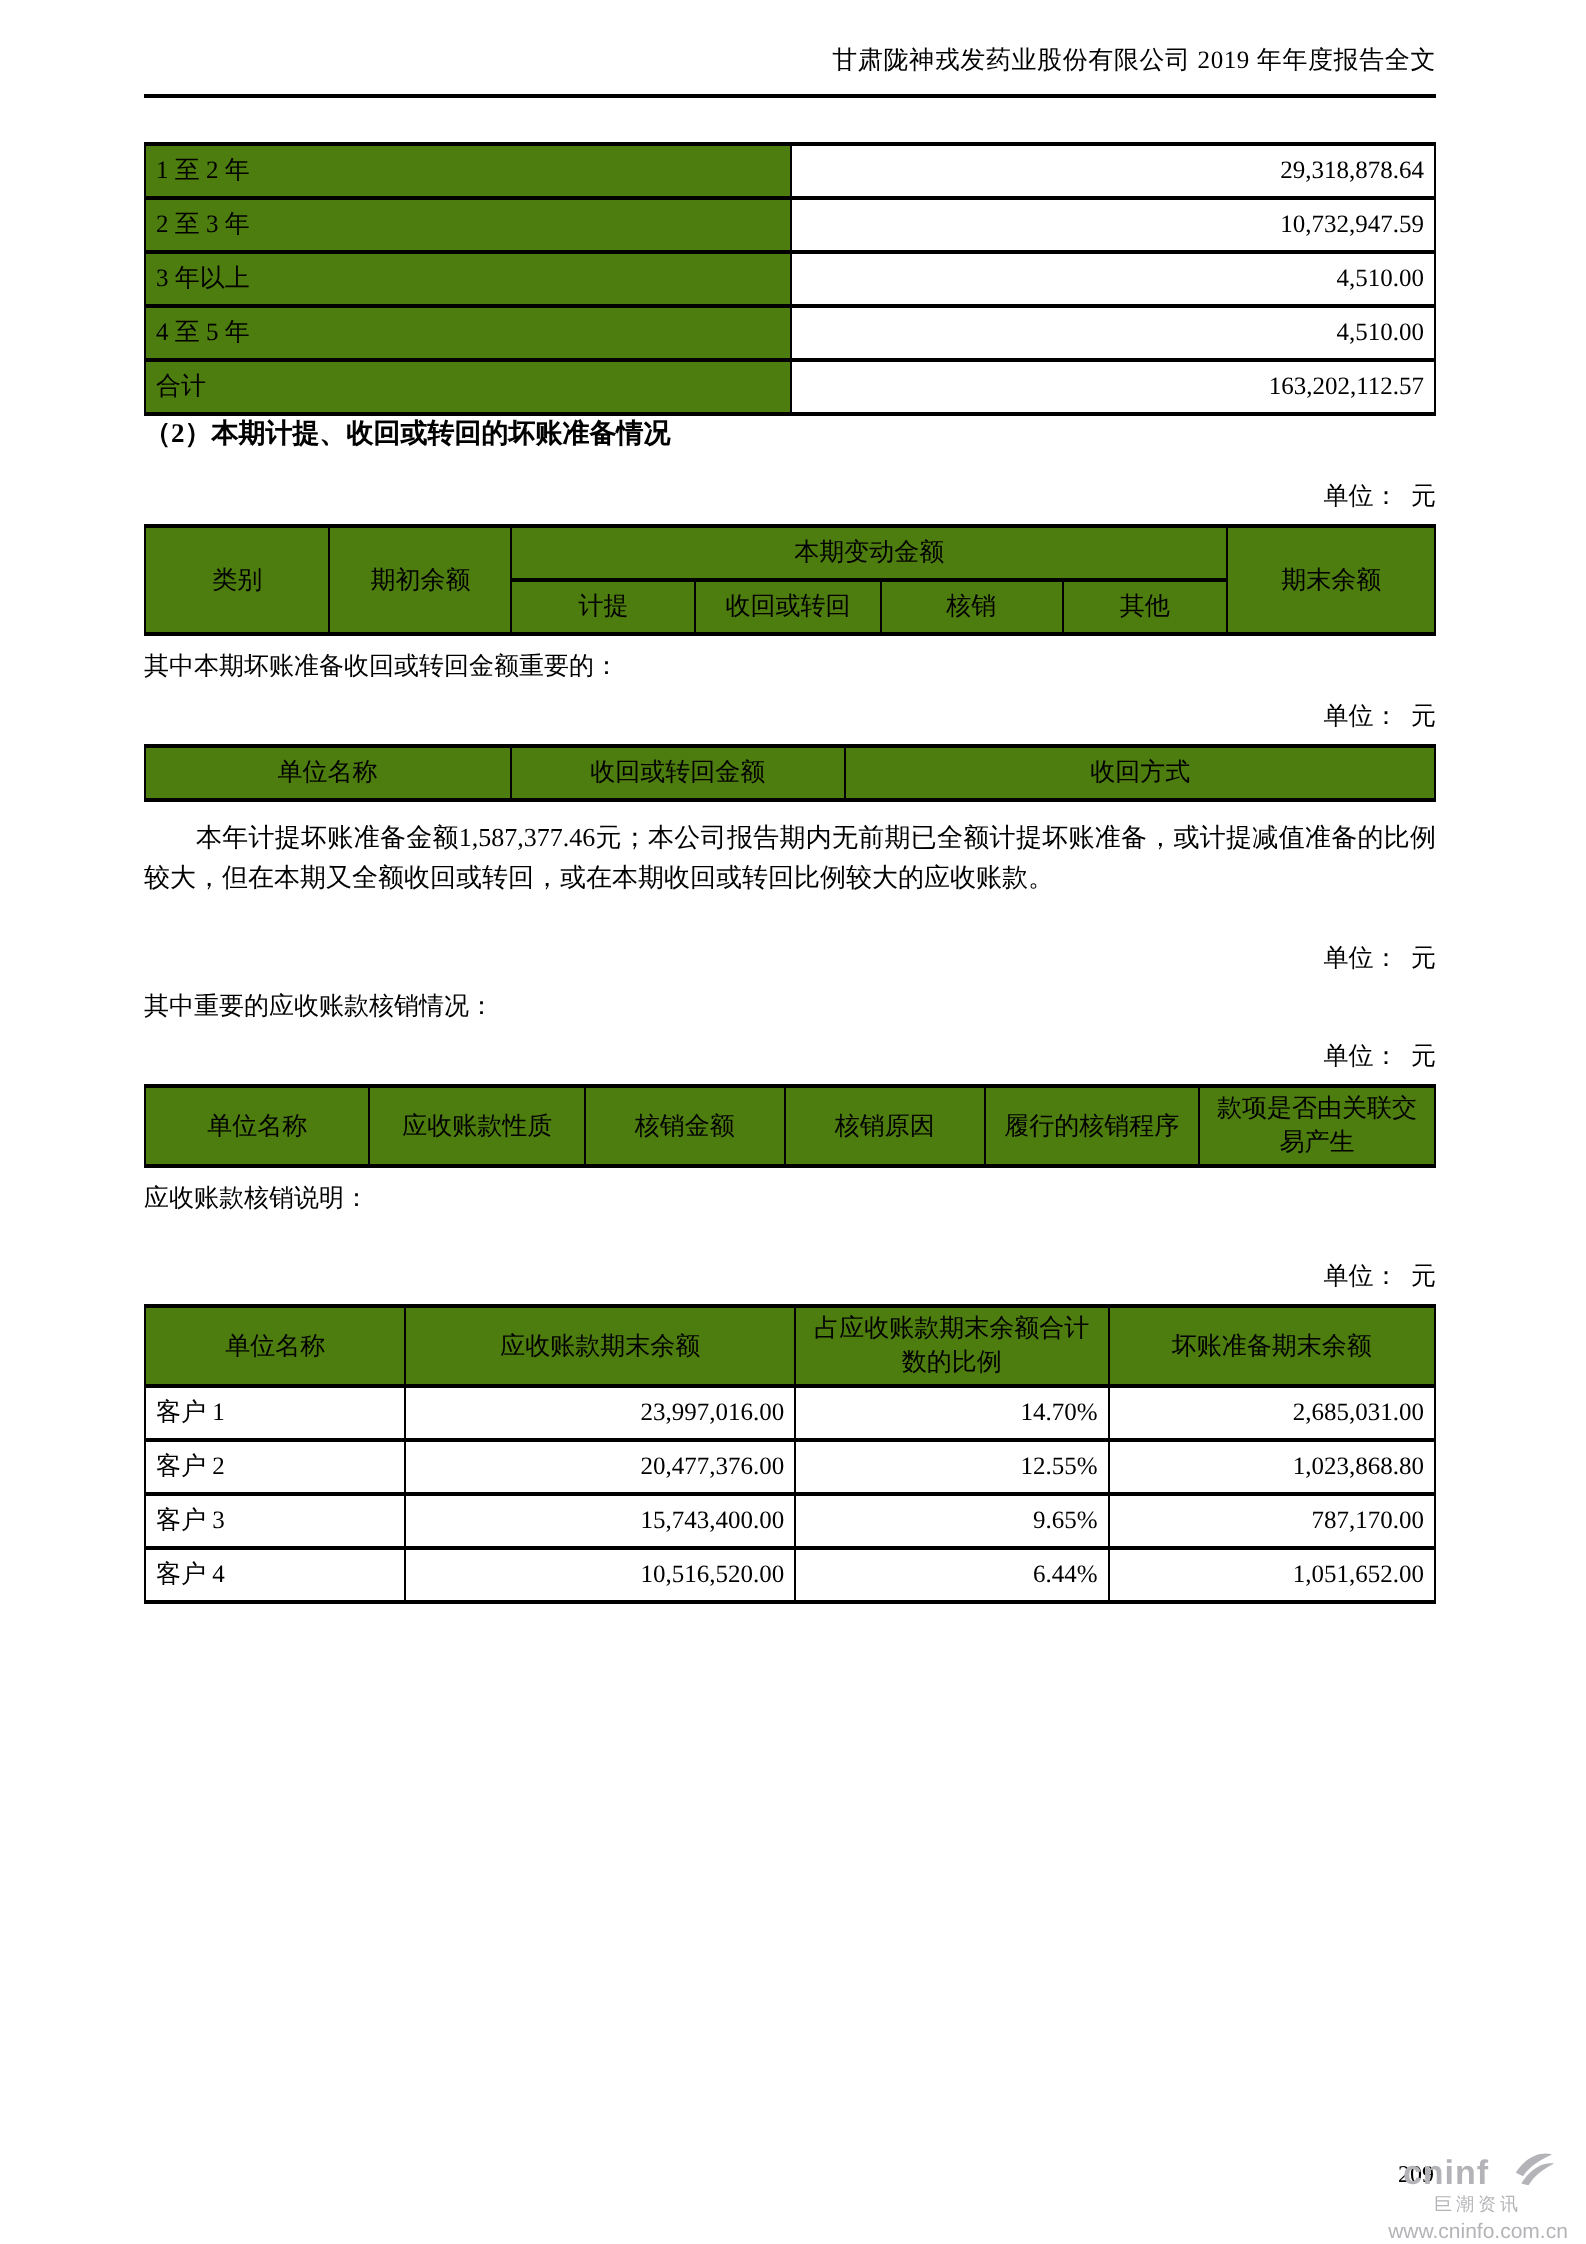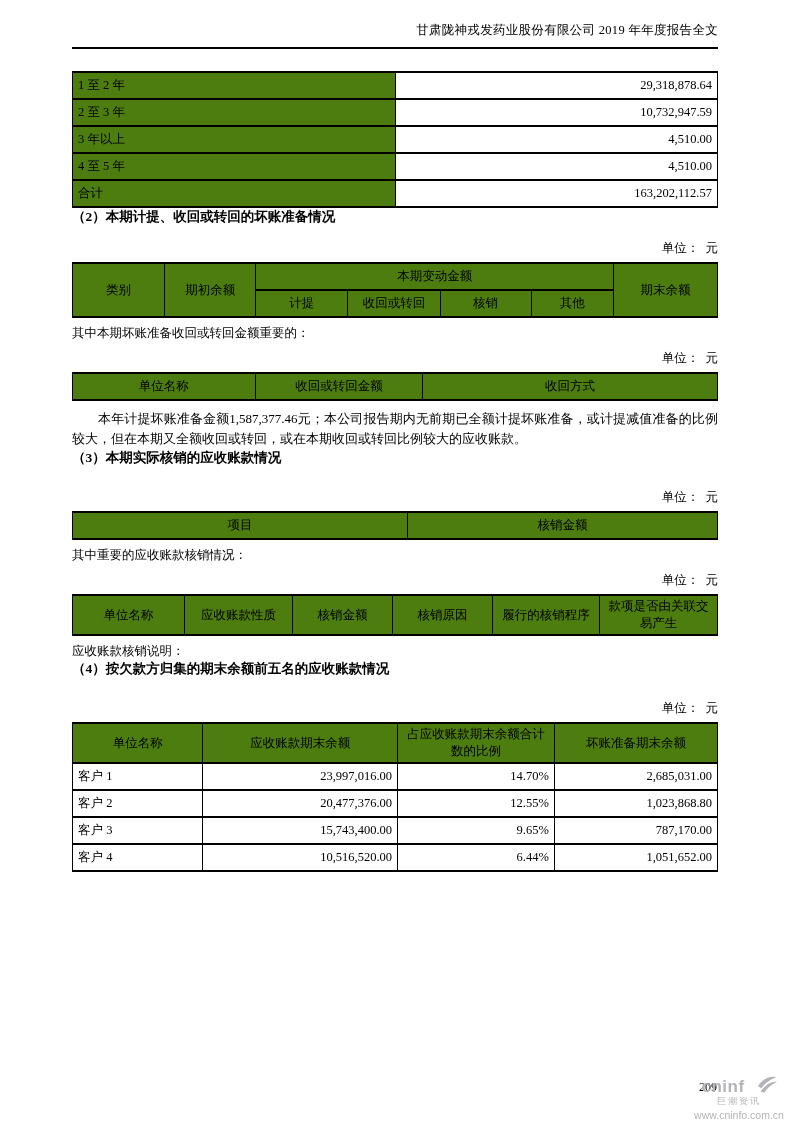--- a/index.html
+++ b/index.html
@@ -144,36 +144,23 @@
       <tr>
         <th class="hd">单位名称</th>
         <th class="hd">收回或转回金额</th>
         <th class="hd">收回方式</th>
       </tr>
     </tbody>
   </table>
 
   <p class="para">本年计提坏账准备金额1,587,377.46元；本公司报告期内无前期已全额计提坏账准备，或计提减值准备的比例较大，但在本期又全额收回或转回，或在本期收回或转回比例较大的应收账款。</p>
 
-  <h3 class="sec m-h3">（3）本期实际核销的应收账款情况</h3>
 
   <div class="unit m-unit3">单位：  元</div>
 
-  <table class="tbl">
-    <colgroup>
-        <col style="width:51.9%">
-        <col>
-      </colgroup>
-    <tbody>
-      <tr>
-        <th class="hd">项目</th>
-        <th class="hd">核销金额</th>
-      </tr>
-    </tbody>
-  </table>
 
   <p class="txt m-note">其中重要的应收账款核销情况：</p>
 
   <div class="unit m-unit2">单位：  元</div>
 
   <table class="tbl t5">
     <colgroup>
       <col style="width:17.4%">
         <col style="width:16.7%">
         <col style="width:15.5%">
@@ -188,21 +175,20 @@
         <th class="hd">核销金额</th>
         <th class="hd">核销原因</th>
         <th class="hd">履行的核销程序</th>
         <th class="hd">款项是否由关联交易产生</th>
       </tr>
     </tbody>
   </table>
 
   <p class="txt m-note">应收账款核销说明：</p>
 
-  <h3 class="sec m-h4">（4）按欠款方归集的期末余额前五名的应收账款情况</h3>
 
   <div class="unit m-unit3">单位：  元</div>
 
   <table class="tbl">
     <colgroup>
       <col style="width:20.2%">
         <col style="width:30.2%">
         <col style="width:24.3%">
         <col>
     </colgroup>

